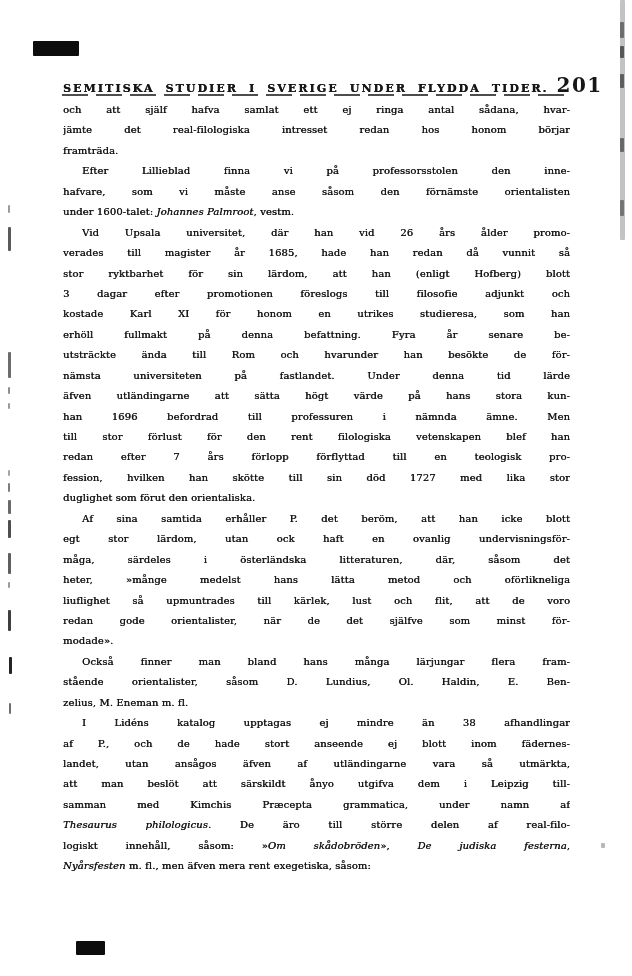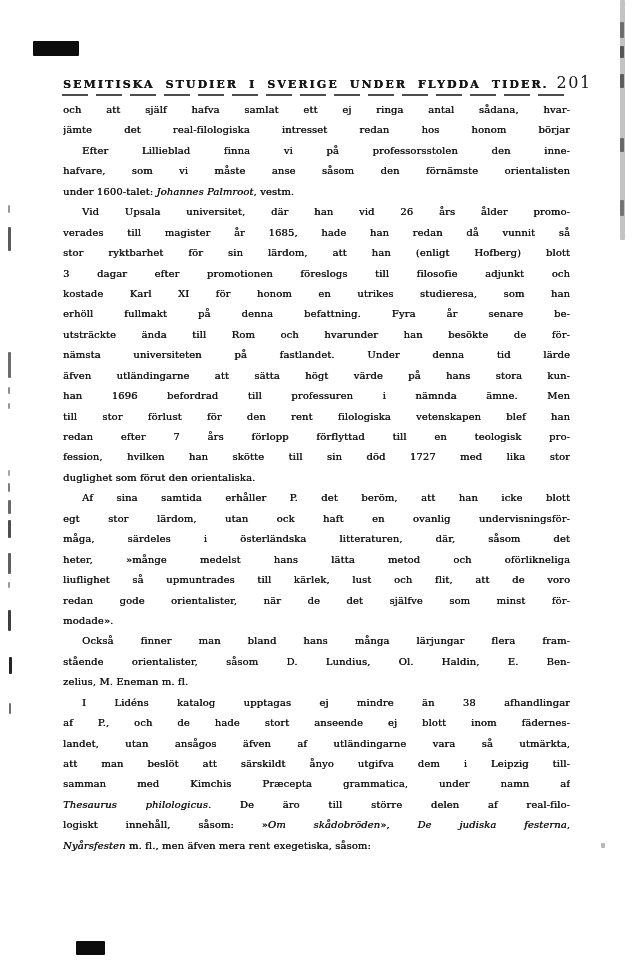--- a/index.html
+++ b/index.html
@@ -16,21 +16,21 @@
     display:flex; align-items:baseline;
   }
   .hdr-title {
     flex:1; text-align:center;
     font-size:11px; font-weight:bold;
     letter-spacing:2.1px; word-spacing:5px;
     text-shadow:0.3px 0 0 currentColor;
     white-space:nowrap;
   }
   .hdr-num {
-    font-size:16px; font-weight:normal; letter-spacing:1.5px;
+    font-size:20px; font-weight:bold; letter-spacing:1.5px;
     padding-left:8px;
   }
   .hdr-rule {
     position:absolute; left:62px; top:94px; width:509px; height:2.4px;
     background:
       repeating-linear-gradient(90deg,#2e2e2e 0 26px, rgba(46,46,46,0) 26px 34px);
     opacity:.85;
   }
 
   
@@ -62,20 +62,21 @@
   <div class="hdr">
     <span class="hdr-title">SEMITISKA STUDIER I SVERIGE UNDER FLYDDA TIDER.</span>
     <span class="hdr-num">201</span>
   </div>
 
   <div class="hdr-rule"></div>
 
   <div class="text">
       <div class="line"><span>och att själf hafva samlat ett ej ringa antal sådana, hvar-</span></div>
       <div class="line"><span>jämte det real-filologiska intresset redan hos honom börjar</span></div>
+      <div class="line end"><span>framträda.</span></div>
       <div class="line ind"><span>Efter Lillieblad finna vi på professorsstolen den inne-</span></div>
       <div class="line"><span>hafvare, som vi måste anse såsom den förnämste orientalisten</span></div>
       <div class="line end"><span>under 1600-talet: </span><span class="it">Johannes Palmroot</span><span>, vestm.</span></div>
       <div class="line ind"><span>Vid Upsala universitet, där han vid 26 års ålder promo-</span></div>
       <div class="line"><span>verades till magister år 1685, hade han redan då vunnit så</span></div>
       <div class="line"><span>stor ryktbarhet för sin lärdom, att han (enligt Hofberg) blott</span></div>
       <div class="line"><span>3 dagar efter promotionen föreslogs till filosofie adjunkt och</span></div>
       <div class="line"><span>kostade Karl XI för honom en utrikes studieresa, som han</span></div>
       <div class="line"><span>erhöll fullmakt på denna befattning. Fyra år senare be-</span></div>
       <div class="line"><span>utsträckte ända till Rom och hvarunder han besökte de för-</span></div>

